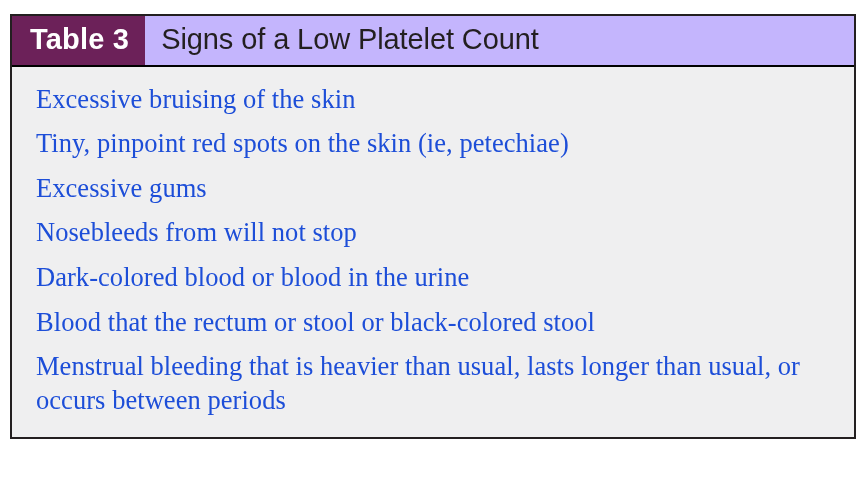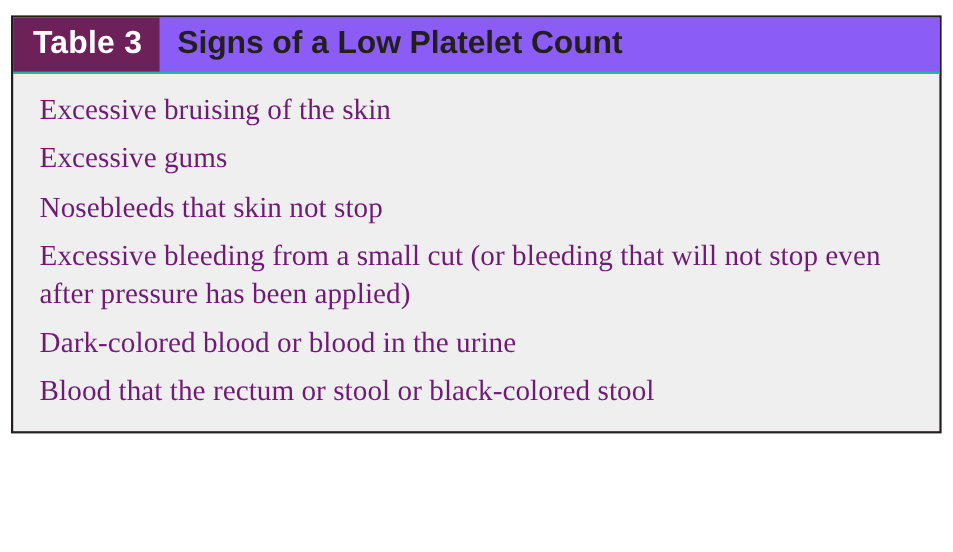--- a/index.html
+++ b/index.html
@@ -21,73 +21,74 @@
     width: 846px;
     box-sizing: border-box;
     border: 2px solid #231f20;
     background: #efeff0;
   }
 
   
   .table-header {
     display: flex;
     align-items: flex-end;
-    background: #8b5cf6;
-    border-bottom: 2px solid #14b8a6;
+    background: #c4b5fd;
+    border-bottom: 2px solid #000000;
   }
   .table-label {
     background: #6c2159;
     color: #ffffff;
     font-family: "Liberation Sans", sans-serif;
     font-weight: bold;
     font-size: 29px;
     letter-spacing: 0.2px;
     padding: 7px 16px 9px 18px;
     display: flex;
     align-items: center;
     white-space: nowrap;
   }
   .table-title {
     color: #231f20;
     font-family: "Liberation Sans", sans-serif;
-    font-weight: bold;
+    font-weight: normal;
     font-size: 29px;
     letter-spacing: -0.1px;
     padding: 7px 0 9px 16px;
     display: flex;
     align-items: center;
     white-space: nowrap;
     flex: 1;
   }
 
   
   .table-body {
     padding: 10px 0 14px 0;
   }
   .row {
     font-family: "Liberation Serif", serif;
     font-size: 26.5px;
     line-height: 1.27;
-    color: #701a75;
+    color: #1d4ed8;
     padding: 5.5px 26px 5.5px 24px;
     letter-spacing: 0.05px;
   }
 </style>
 </head>
 <body>
 
 <div class="table-wrap">
 
   <div class="table-header">
     <div class="table-label">Table 3</div>
     <div class="table-title">Signs of a Low Platelet Count</div>
   </div>
 
   <div class="table-body">
     <div class="row">Excessive bruising of the skin</div>
+    <div class="row">Tiny, pinpoint red spots on the skin (ie, petechiae)</div>
     <div class="row">Excessive gums</div>
-    <div class="row">Nosebleeds that skin not stop</div>
-    <div class="row">Excessive bleeding from a small cut (or bleeding that will not stop even after pressure has been applied)</div>
+    <div class="row">Nosebleeds from will not stop</div>
     <div class="row">Dark-colored blood or blood in the urine</div>
     <div class="row">Blood that the rectum or stool or black-colored stool</div>
+    <div class="row">Menstrual bleeding that is heavier than usual, lasts longer than usual, or occurs between periods</div>
   </div>
 
 </div>
 
 </body></html>

